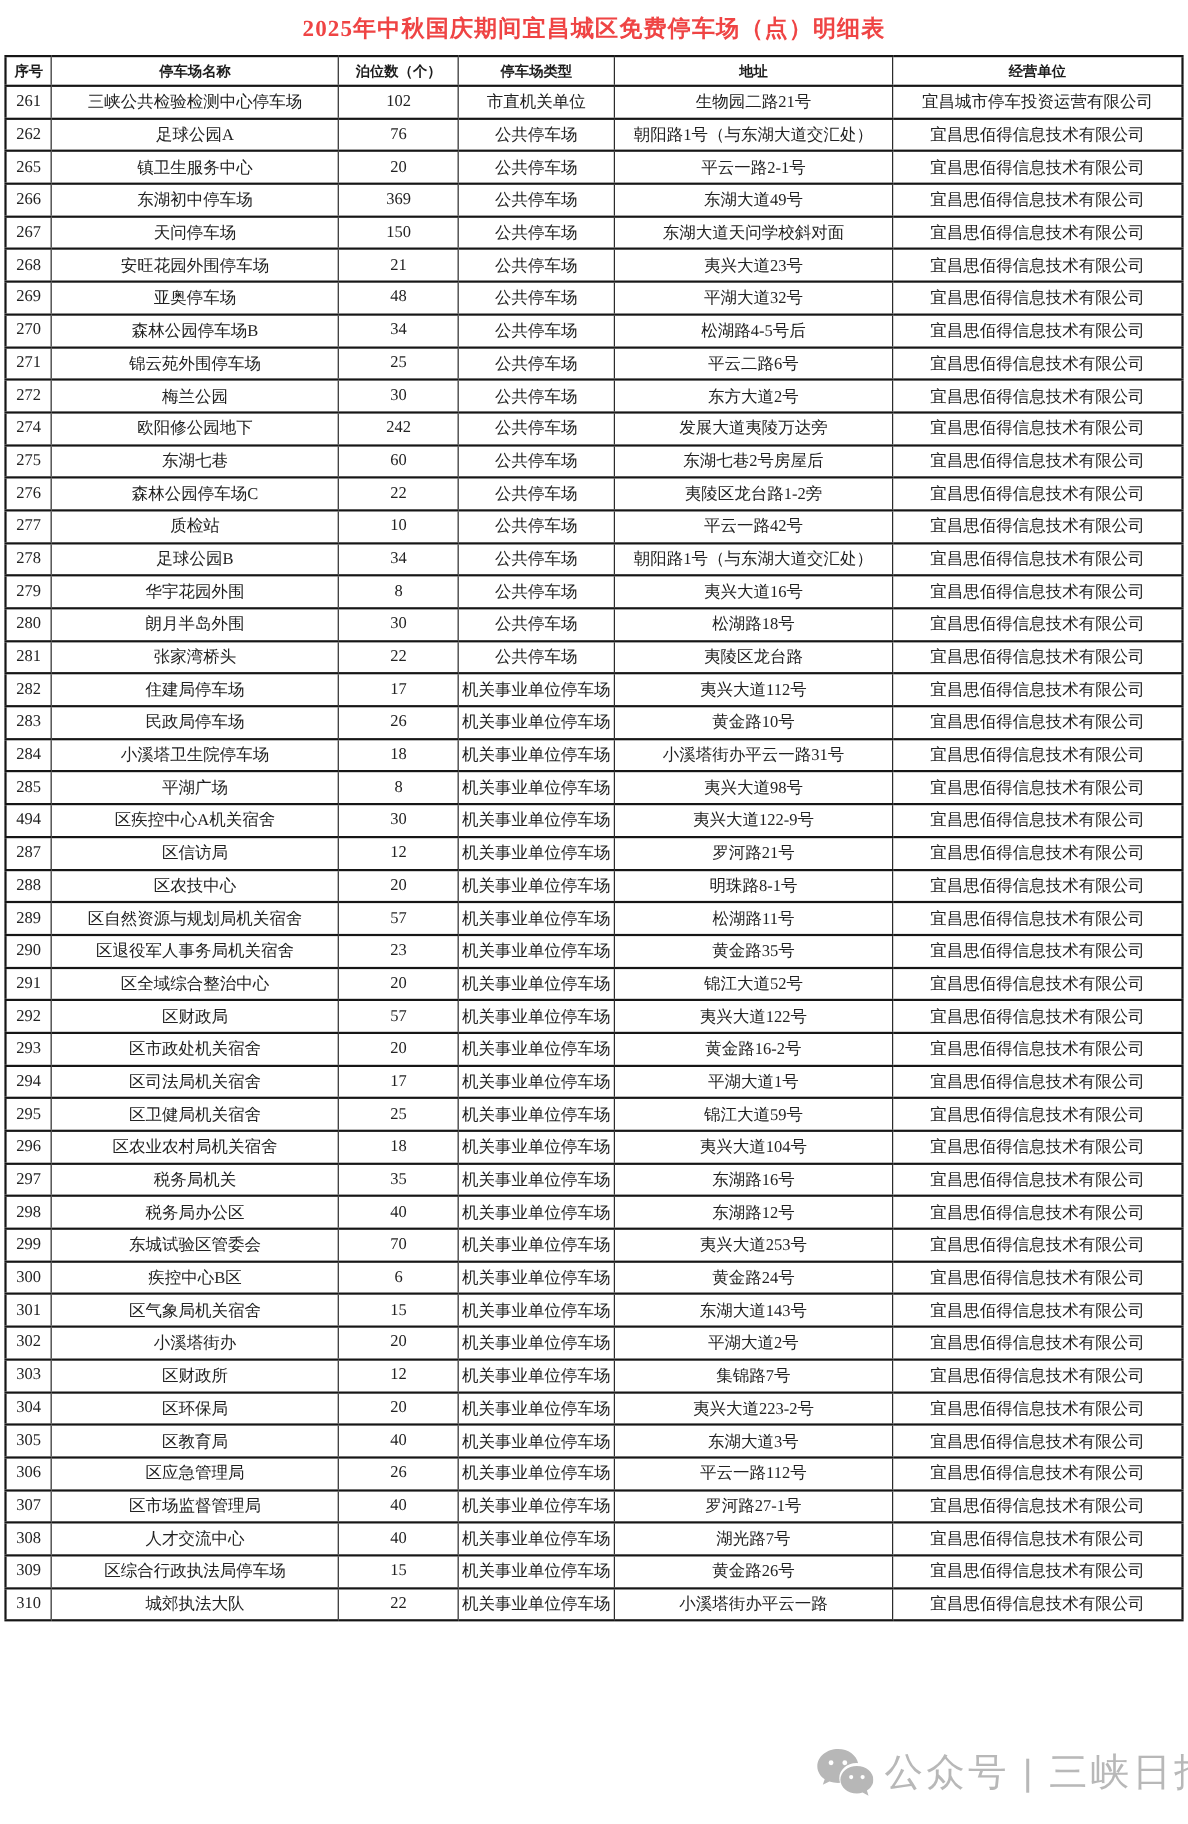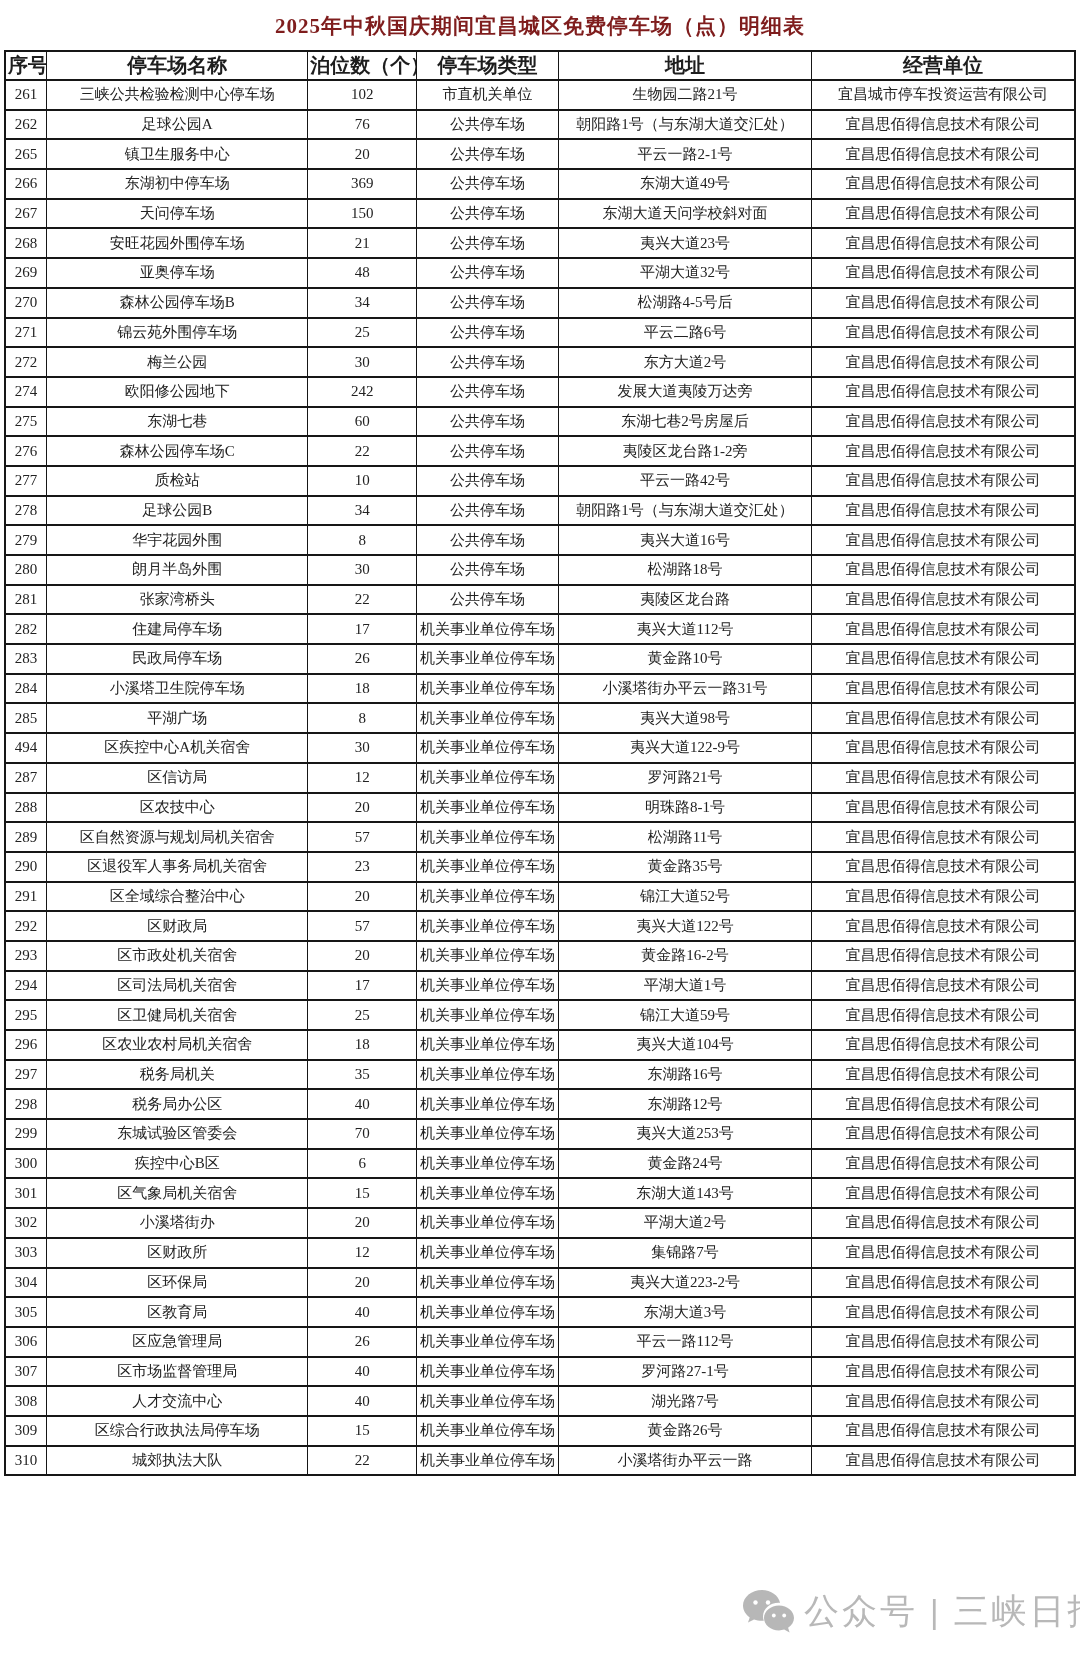--- a/index.html
+++ b/index.html
@@ -10,21 +10,21 @@
     color: #1d1d1d;
     position: relative;
     overflow: hidden;
   }
   .page-title {
     text-align: center;
     font-weight: bold;
     font-size: 21px;
     letter-spacing: 1px;
     padding: 12px 0 10px 0;
-    color: #7f1d1d;
+    color: #ef4444;
   }
   table.parking-table {
     width: 1072px;
     margin: 0 auto;
     border-collapse: collapse;
     table-layout: fixed;
     border: 2px solid #161616;
   }
   .parking-table th, .parking-table td {
     border-top: 2px solid #161616;
@@ -34,21 +34,21 @@
     text-align: center;
     vertical-align: middle;
     font-size: 15px;
     padding: 0 2px;
     overflow: hidden;
     white-space: nowrap;
   }
   .parking-table th {
     height: 27px;
     font-weight: bold;
-    font-size: 20px;
+    font-size: 13px;
   }
   .parking-table td { height: 29.7px; font-weight: normal; color: #222; }
   col.c-index    { width: 3.9%; }
   col.c-name     { width: 24.4%; }
   col.c-berths   { width: 10.2%; }
   col.c-type     { width: 13.2%; }
   col.c-address  { width: 23.7%; }
   col.c-operator { width: 24.6%; }
   .watermark {
     position: absolute;

